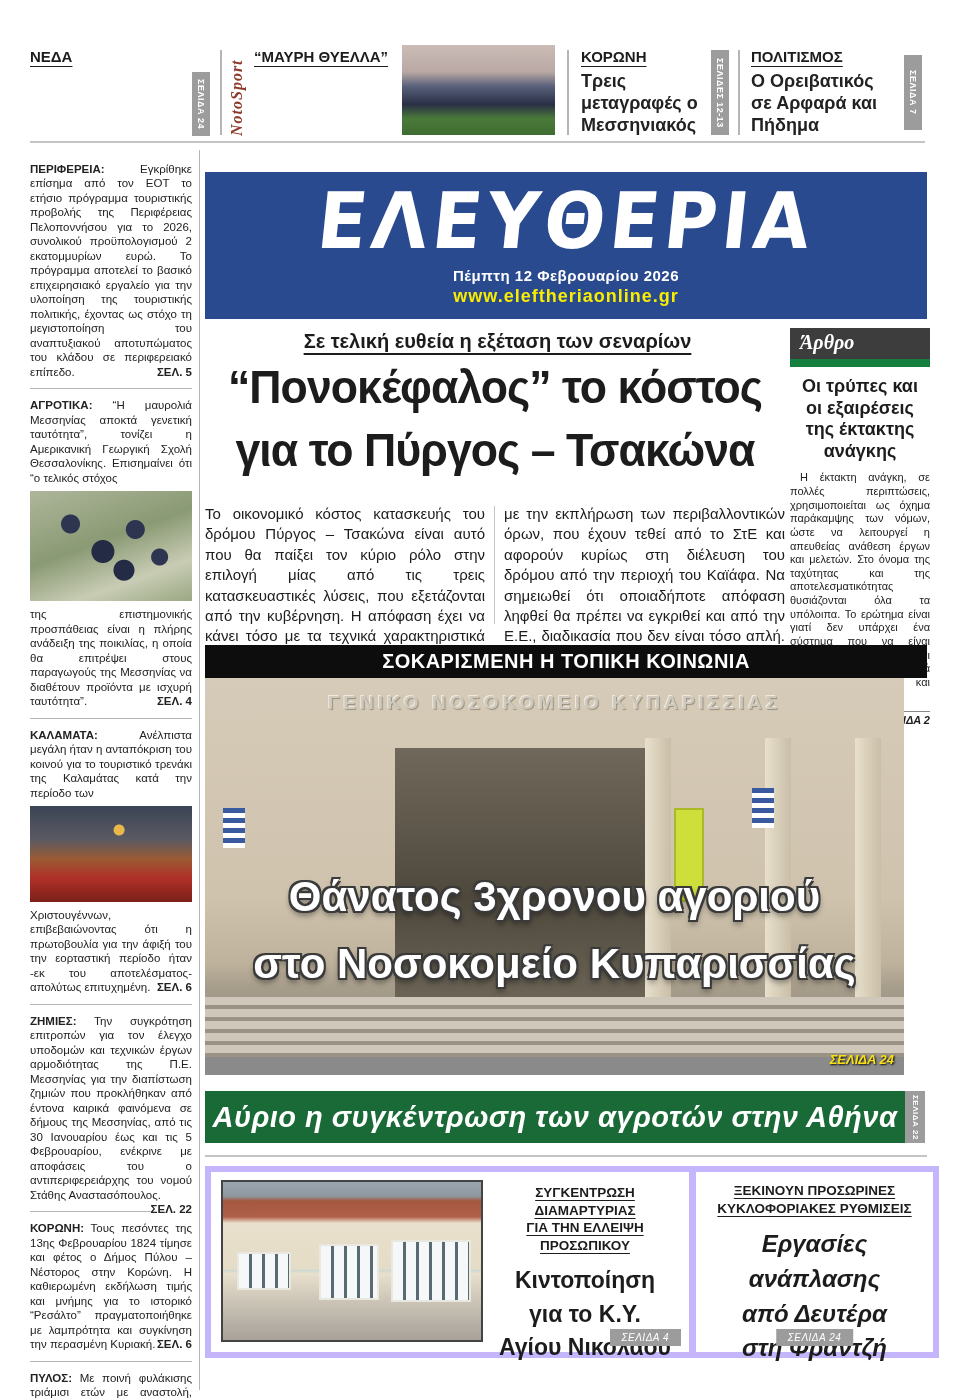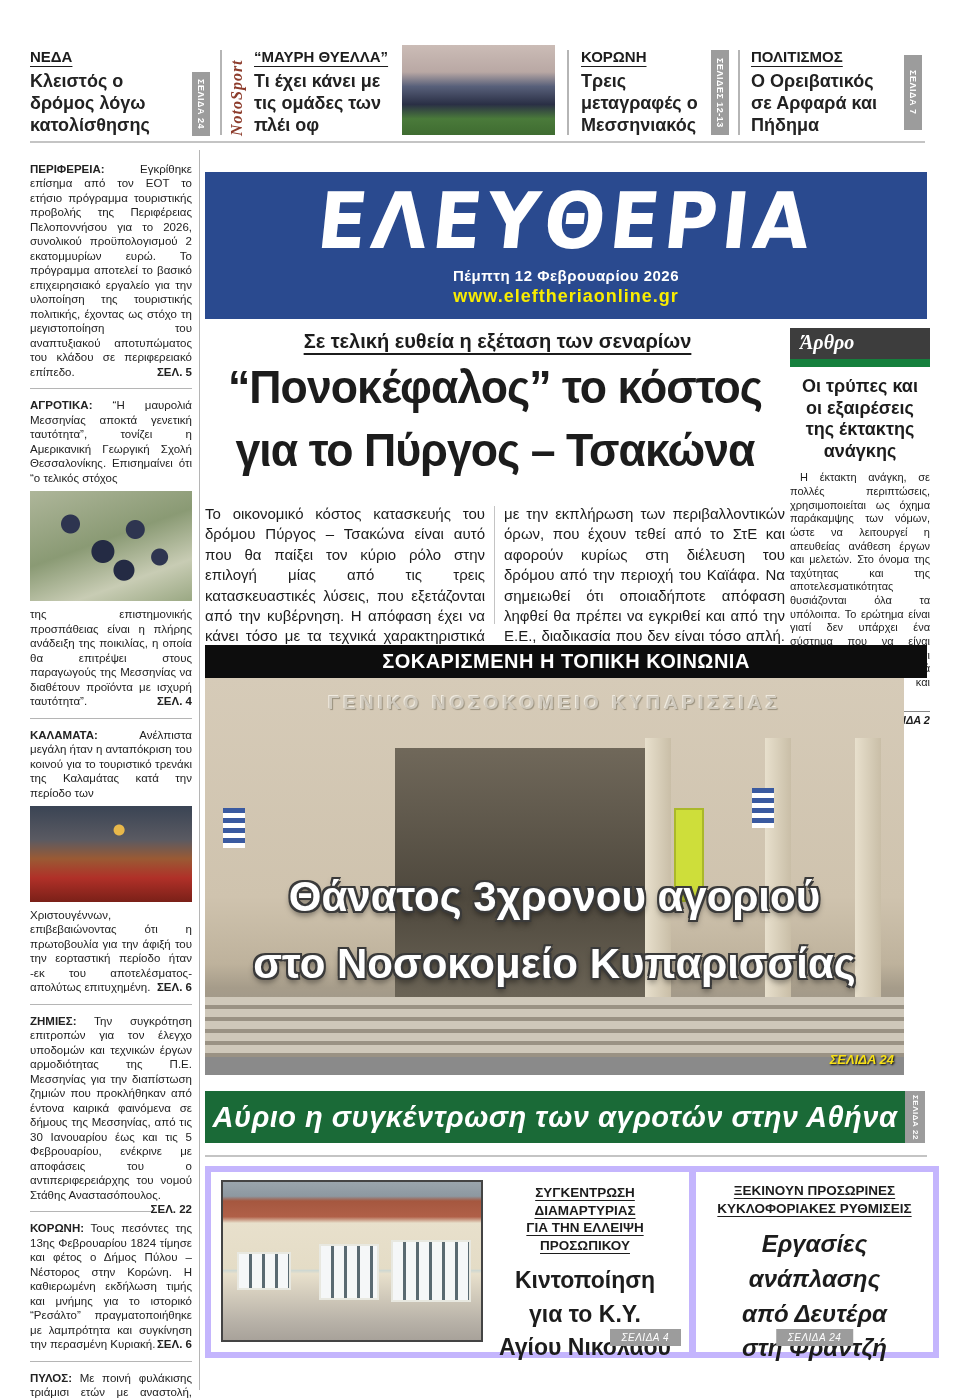--- a/index.html
+++ b/index.html
@@ -97,28 +97,26 @@
         font-style:italic;padding:3px 12px;letter-spacing:.5px;}
   .hrule{background:#c4c4c4;}
 </style>
 </head>
 <body>
 
 <div id="page">
 
   <div class="abs teaser" style="left:30px;top:48px;width:162px;">
     <h3>ΝΕΔΑ</h3>
-    <div class="t-title">Κλειστός ο δρόμος λόγω κατολίσθησης</div>
   </div>
   <div class="abs vtab" style="left:192px;top:72px;width:18px;height:64px;">ΣΕΛΙΔΑ 24</div>
   <div class="abs vline" style="left:220px;top:50px;height:85px;"></div>
   <div class="abs notosport" style="left:228px;top:48px;height:88px;">NotoSport</div>
   <div class="abs teaser" style="left:254px;top:48px;width:144px;">
     <h3>“ΜΑΥΡΗ ΘΥΕΛΛΑ”</h3>
-    <div class="t-title">Τι έχει κάνει με τις ομάδες των πλέι οφ</div>
   </div>
   <div class="abs ph ph-soccer" style="left:402px;top:45px;width:153px;height:90px;"></div>
   <div class="abs vline" style="left:567px;top:50px;height:85px;"></div>
   <div class="abs teaser" style="left:581px;top:48px;width:126px;">
     <h3>ΚΟΡΩΝΗ</h3>
     <div class="t-title">Τρεις μεταγραφές ο Μεσσηνιακός</div>
   </div>
   <div class="abs vtab" style="left:711px;top:50px;width:18px;height:85px;">ΣΕΛΙΔΕΣ 12-13</div>
   <div class="abs vline" style="left:738px;top:50px;height:85px;"></div>
   <div class="abs teaser" style="left:751px;top:48px;width:148px;">

